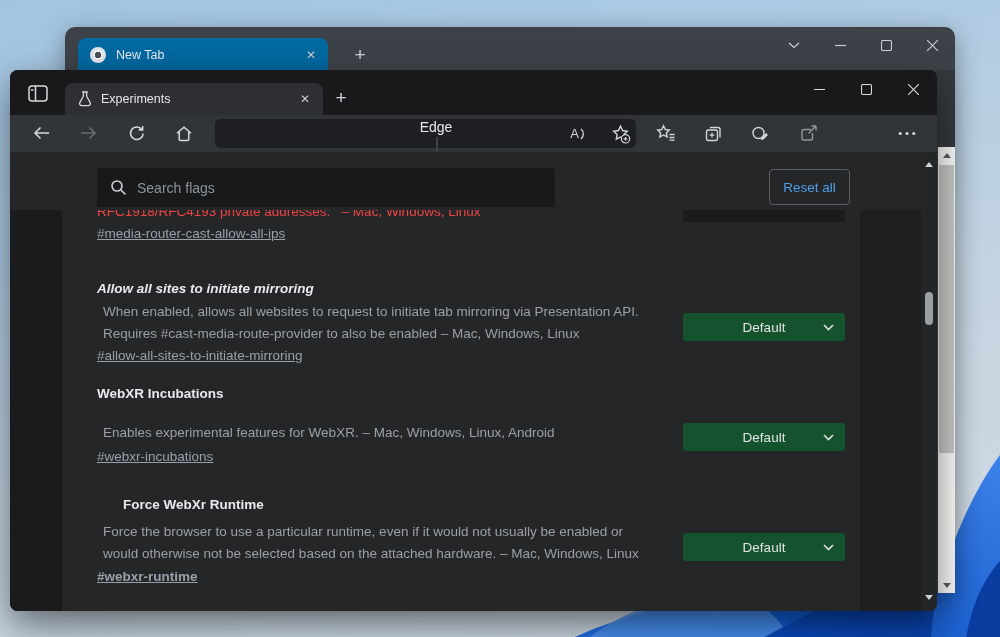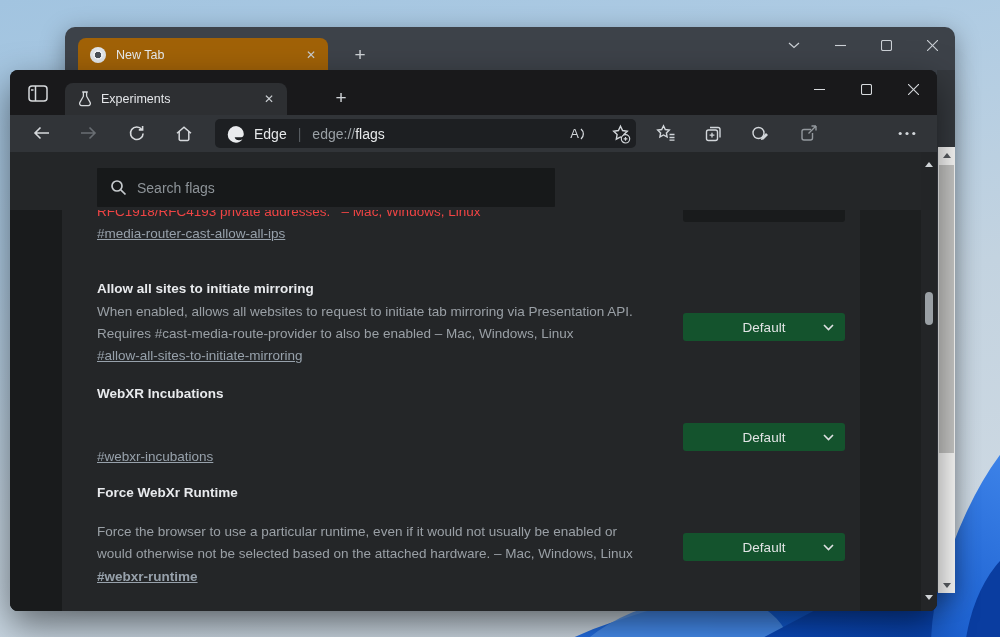--- a/index.html
+++ b/index.html
@@ -17,21 +17,21 @@
   .petal3 { left:540px; top:604px; width:260px; height:190px; transform:rotate(-14deg);
             border-radius:60% 40% 50% 50%; background:#4f95f5; opacity:.85; }
   .petal4 { left:946px; top:408px; width:150px; height:330px; transform:rotate(16deg);
             border-radius:50% 50% 50% 50% / 60% 40% 60% 40%; background:linear-gradient(200deg,#4f95f5,#0b4fc4); }
   .petal5 { left:965px; top:540px; width:130px; height:220px; transform:rotate(8deg);
             border-radius:50%; background:#0a3da0; }
 
   
   .back-window { left:65px; top:27px; width:890px; height:565px; background:#3d4249;
                  border-radius:10px 10px 4px 4px; box-shadow:0 6px 24px rgba(0,0,0,.35); }
-  .bw-tab { position:absolute; left:13px; top:11px; width:250px; height:33px; background:#a16207;
+  .bw-tab { position:absolute; left:13px; top:11px; width:250px; height:33px; background:#0369a1;
             border-radius:8px 8px 0 0; display:flex; align-items:center; padding:0 12px; }
   .bw-favicon { width:16px; height:16px; border-radius:50%;
                 background:radial-gradient(circle at 50% 50%, #4b5158 0 3.2px, #f2f4f6 3.5px 4.6px, #e2e6ea 4.8px 8px); }
   .bw-tab-label { margin-left:10px; font-size:12.5px; color:#e8ebee; }
   .tab-close { margin-left:auto; font-size:12px; color:#c9cdd1; line-height:1; cursor:default; }
   .bw-plus { left:282px; top:15px; width:26px; height:26px; display:flex; align-items:center; justify-content:center;
              color:#cfd3d7; font-size:19px; font-weight:300; }
   .bw-controls { right:0; top:2px; display:flex; }
   .bw-ctrl { width:46px; height:32px; display:flex; align-items:center; justify-content:center; }
   .bw-strip { left:872px; top:43px; width:18px; height:78px; background:#35393e; }
@@ -41,32 +41,32 @@
   .ls-btn { position:absolute; left:0; width:17px; height:16px; background:#fbfbfa; display:flex; align-items:center; justify-content:center; }
   .ls-thumb { position:absolute; left:1px; top:18px; width:15px; height:288px; background:#c8c8c6; }
   .tri-up-d { width:0;height:0;border-left:4px solid transparent;border-right:4px solid transparent;border-bottom:5px solid #5a5e63; }
   .tri-dn-d { width:0;height:0;border-left:4px solid transparent;border-right:4px solid transparent;border-top:5px solid #5a5e63; }
 
   
   .front-window { left:10px; top:70px; width:927px; height:541px; background:#1b1d1e;
                   border-radius:8px; box-shadow:0 14px 36px rgba(0,0,0,.5); overflow:hidden; }
   .tabstrip { position:absolute; left:0; top:0; width:927px; height:45px; background:#19191b; }
   .tab-actions { position:absolute; left:15px; top:11px; width:26px; height:24px; display:flex; align-items:center; justify-content:center; }
-  .fw-tab { position:absolute; left:55px; top:13px; width:222px; height:32px; background:#2d2f32;
+  .fw-tab { position:absolute; left:55px; top:13px; width:258px; height:32px; background:#2d2f32;
             border-radius:8px 8px 0 0; display:flex; align-items:center; padding:0 13px; }
   .fw-tab-label { margin-left:9px; font-size:12.5px; color:#e4e6e9; }
   .fw-plus { position:absolute; left:318px; top:15px; width:26px; height:26px; display:flex; align-items:center; justify-content:center;
              color:#cfd3d7; font-size:19px; font-weight:300; }
   .fw-controls { position:absolute; right:0; top:0; display:flex; }
   .fw-ctrl { width:47px; height:38px; display:flex; align-items:center; justify-content:center; }
 
   .toolbar { position:absolute; left:0; top:45px; width:927px; height:37px; background:#313438; }
   .tb-icon { position:absolute; top:4px; width:28px; height:28px; display:flex; align-items:center; justify-content:center; border-radius:5px; }
   .addr-bar { position:absolute; left:205px; top:4px; width:421px; height:29px; background:#1d1f22; border-radius:5px;
-              display:flex; align-items:center; padding-left:12px; }
+              display:flex; align-items:center; padding-left:12px;flex-direction:column; }
   .addr-site { margin-left:9px; font-size:14px; color:#e6e8ea; }
   .addr-sep { margin-left:11px; font-size:14px; color:#565b60; }
   .addr-scheme { margin-left:11px; font-size:14px; color:#9aa0a5; }
   .addr-page { font-size:14px; color:#e6e8ea; }
   .addr-icon { position:absolute; top:1px; width:27px; height:27px; display:flex; align-items:center; justify-content:center; }
   .read-aloud-a { font-size:13px; color:#d2d6da; }
 
   
   .page { position:absolute; left:0; top:82px; width:927px; height:459px; background:#242628; }
   .page-header { position:absolute; left:0; top:0; width:911px; height:58px; background:#242628; }
@@ -79,21 +79,21 @@
                background:transparent; color:#4f9fe8; font-size:13.5px; display:flex; align-items:center; justify-content:center;
                font-family:"Liberation Sans",sans-serif; }
   .gutter-left  { position:absolute; left:0; top:58px; width:52px; height:401px; background:#191b1c; }
   .gutter-right { position:absolute; left:850px; top:58px; width:61px; height:401px; background:#1d1f20; }
 
   .clip-row { position:absolute; left:87px; top:58px; width:600px; height:10px; overflow:hidden; }
   .clip-row span { display:block; margin-top:-6px; font-size:13.5px; color:#ef4444; white-space:pre; }
   .clip-select { position:absolute; left:673px; top:58px; width:162px; height:12px; background:#191b1c; border-radius:0 0 3px 3px; }
 
   .flag-title { position:absolute; left:87px; font-size:13.5px; font-weight:bold; color:#e8eaed; white-space:pre; }
-  .flag-desc  { position:absolute; left:87px; font-size:13.5px; color:#9aa0a6; white-space:pre; }
+  .flag-desc  { position:absolute; left:93px; font-size:13.5px; color:#9aa0a6; white-space:pre; }
   .flag-link  { position:absolute; left:87px; font-size:13.5px; color:#97a1ab; text-decoration:underline; white-space:pre; }
   .flag-select { position:absolute; left:673px; width:162px; height:28px; background:#14532d; border-radius:3px;
                  display:flex; align-items:center; justify-content:center; }
   .flag-select span { font-size:13.5px; color:#e2e4e5; }
   .flag-select svg { position:absolute; right:11px; top:11px; }
 
   
   .dark-scrollbar { position:absolute; left:911px; top:0; width:16px; height:459px; background:#232527; }
   .ds-thumb { position:absolute; left:4px; top:140px; width:8px; height:33px; background:#9aa0a5; border-radius:4px; }
   .tri-up-l { width:0;height:0;border-left:4px solid transparent;border-right:4px solid transparent;border-bottom:5px solid #cfd3d6; }
@@ -277,52 +277,54 @@
 
     <div class="page">
       <div class="page-header">
         <div class="search-box">
           <svg width="17" height="17">
               <circle cx="7" cy="7" r="5" fill="none" stroke="#c6cacd" stroke-width="1.7"></circle>
               <line x1="10.8" y1="10.8" x2="15.5" y2="15.5" stroke="#c6cacd" stroke-width="1.7"></line>
             </svg>
           <input class="search-input" type="text" placeholder="Search flags" style="">
         </div>
+        <div class="reset-btn">Reset all</div>
       </div>
 
       <div class="gutter-left"></div>
       <div class="gutter-right"></div>
 
       <div class="clip-row">
         <span>RFC1918/RFC4193 private addresses.   – Mac, Windows, Linux</span>
       </div>
       <div class="clip-select"></div>
       <div class="flag-link" style="top:74px;">#media-router-cast-allow-all-ips</div>
 
-      <div class="flag-title" style="top:129px;">Allow all sites to initiate mirroring</div>
+      <div class="flag-title" style="top:129px;font-style:italic;">Allow all sites to initiate mirroring</div>
       <div class="flag-desc" style="top:152px;">When enabled, allows all websites to request to initiate tab mirroring via Presentation API.</div>
       <div class="flag-desc" style="top:174px;">Requires #cast-media-route-provider to also be enabled – Mac, Windows, Linux</div>
       <div class="flag-link" style="top:196px;">#allow-all-sites-to-initiate-mirroring</div>
       <div class="flag-select" style="top:161px;">
         <span>Default</span>
         <svg width="11" height="7">
             <polyline points="1,1 5.5,5.5 10,1" fill="none" stroke="#dfe1e3" stroke-width="1.6"></polyline>
           </svg>
       </div>
 
       <div class="flag-title" style="top:234px;">WebXR Incubations</div>
+      <div class="flag-desc" style="top:273px;">Enables experimental features for WebXR. – Mac, Windows, Linux, Android</div>
       <div class="flag-link" style="top:297px;">#webxr-incubations</div>
       <div class="flag-select" style="top:271px;">
         <span>Default</span>
         <svg width="11" height="7">
             <polyline points="1,1 5.5,5.5 10,1" fill="none" stroke="#dfe1e3" stroke-width="1.6"></polyline>
           </svg>
       </div>
 
-      <div class="flag-title" style="top:333px;">Force WebXr Runtime</div>
+      <div class="flag-title" style="top:345px;margin-left:26px;">Force WebXr Runtime</div>
       <div class="flag-desc" style="top:372px;">Force the browser to use a particular runtime, even if it would not usually be enabled or</div>
       <div class="flag-desc" style="top:394px;">would otherwise not be selected based on the attached hardware. – Mac, Windows, Linux</div>
       <div class="flag-link" style="top:417px;font-weight:bold;">#webxr-runtime</div>
       <div class="flag-select" style="top:381px;">
         <span>Default</span>
         <svg width="11" height="7">
             <polyline points="1,1 5.5,5.5 10,1" fill="none" stroke="#dfe1e3" stroke-width="1.6"></polyline>
           </svg>
       </div>
 

